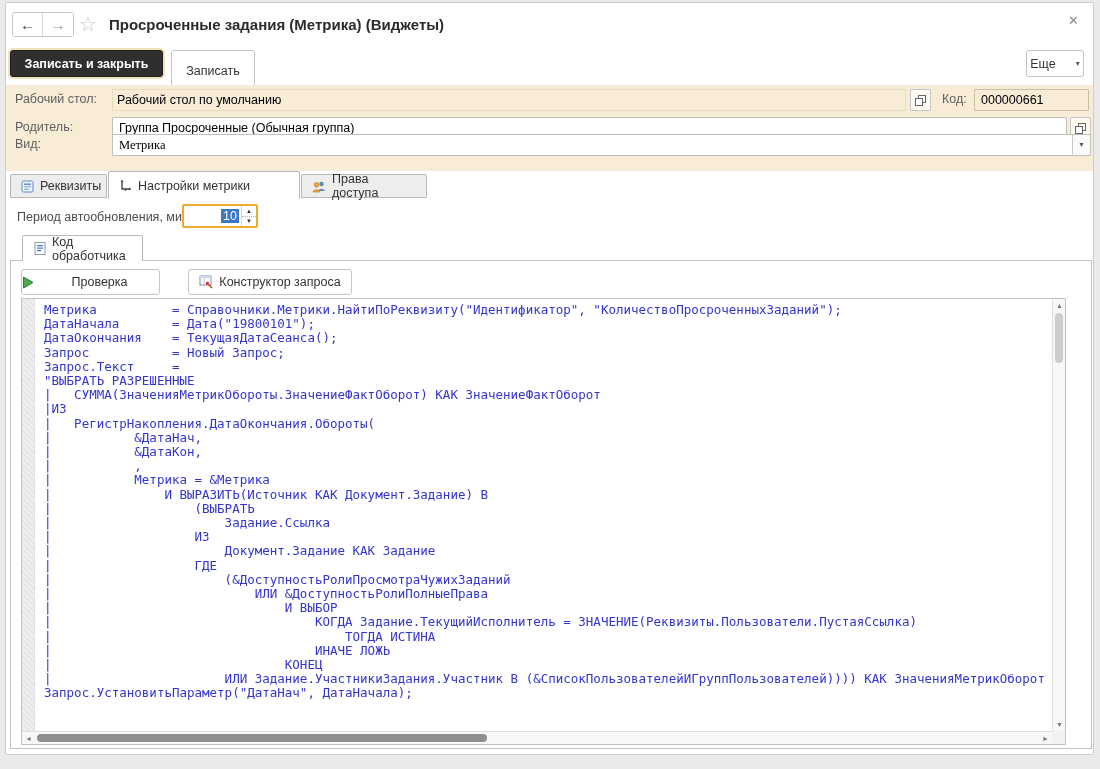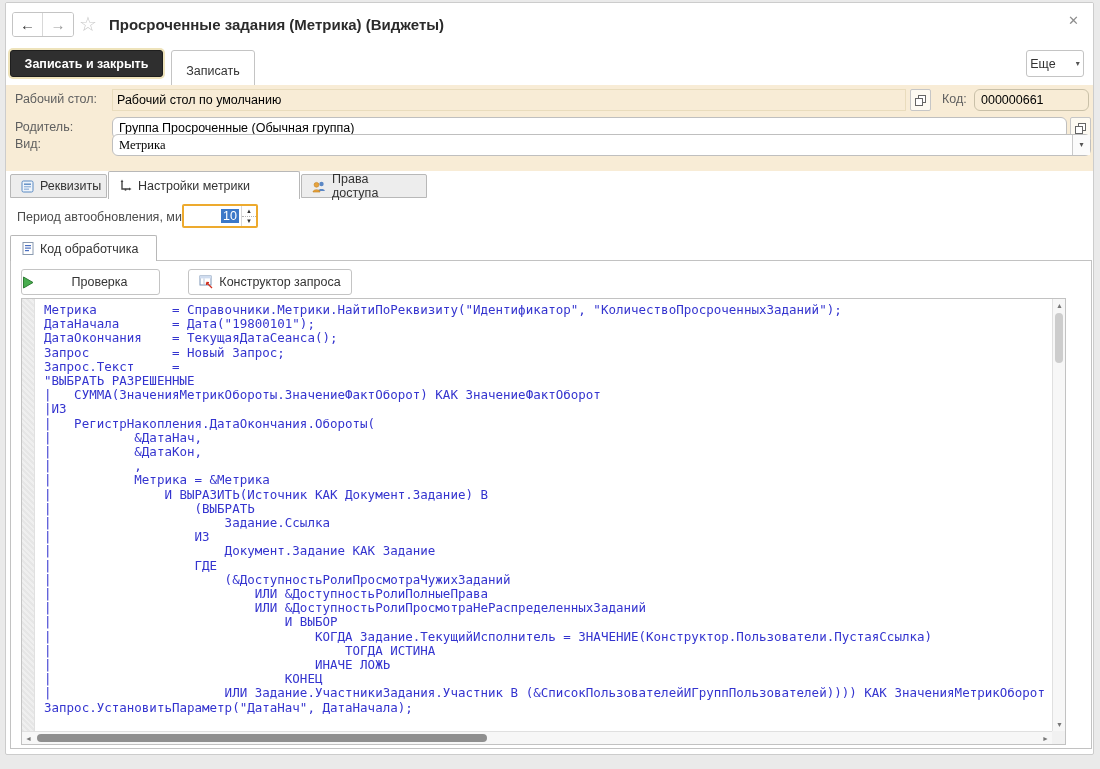--- a/index.html
+++ b/index.html
@@ -31,21 +31,21 @@
   .btn-more { position:absolute; right:9px; top:47px; width:58px; height:27px; gap:20px; }
   .caret { font-size:8px; color:#555; }
 
   
   .formarea { position:absolute; left:0; top:82px; width:100%; height:86px; background:#f8ecd6; }
   .frow { position:absolute; left:0; width:100%; height:28px; }
   .flabel { position:absolute; left:9px; top:6px; color:#5f5f5f; }
   .fvalue-ro { position:absolute; left:106px; top:3px; height:22px; line-height:20px;
                border:1px solid #e9dcbd; padding:0 4px; color:#000; background:transparent; }
   .finput { position:absolute; top:3px; height:22px; line-height:20px; background:#fff;
-            border:1px solid #bfbfbf; border-radius:6px; padding:0 6px; color:#000;
+            border:1px solid #bfbfbf; border-radius:1px; padding:0 6px; color:#000;
             display:flex; align-items:center; }
   .sqbtn { position:absolute; top:3px; width:21px; height:22px; border:1px solid #c6c6c6;
            border-radius:2px; background:#fdfaf2; display:flex; align-items:center;
            justify-content:center; cursor:default; }
   .combo-arrow { position:absolute; right:0; top:0; width:18px; height:20px;
                  border-left:1px solid #c9c9c9; display:flex; align-items:center;
                  justify-content:center; font-size:8px; color:#555; background:#fbfbfb; }
 
   
   .tab { position:absolute; display:flex; align-items:center; gap:6px; padding:0 10px;
@@ -63,21 +63,21 @@
   .spinner { position:absolute; left:176px; top:201px; width:76px; height:24px;
              border:2px solid #edaa2e; border-radius:2px; background:#fff; display:flex; }
   .spin-val { flex:1; display:flex; align-items:center; justify-content:flex-end; padding-right:2px; }
   .spin-sel { background:#3c78c8; color:#fff; padding:0 2px; }
   .spin-col { width:15px; border-left:1px solid #d7d7d7; display:flex; flex-direction:column; }
   .spin-btn { flex:1; display:flex; align-items:center; justify-content:center;
               font-size:6px; color:#333; cursor:default; }
   .spin-btn.up { border-bottom:1px dotted #b5b5b5; }
 
   .tab-inner { top:232px; height:26px; background:#fff; border-bottom:none; z-index:3; }
-  #tab-handler { left:4px; width:147px;padding-left:11px; }
+  #tab-handler { left:16px; width:121px;padding-left:11px; }
 
   .panel { position:absolute; left:4px; top:257px; width:1082px; height:489px;
            border:1px solid #c2c2c2; background:#fff; z-index:1; }
   .btn-check { position:absolute; left:10px; top:8px; width:139px; height:26px; }
   .btn-check .lbl { flex:1; text-align:center; }
   .btn-qb { position:absolute; left:177px; top:8px; width:164px; height:26px; }
 
   
   .editor { position:absolute; left:10px; top:37px; width:1045px; height:447px;
             border:1px solid #c2c2c2; background:#fff; overflow:hidden; }
@@ -249,23 +249,22 @@
         <div class="codeline">|           ,</div>
         <div class="codeline">|           Метрика = &amp;Метрика</div>
         <div class="codeline">|               И ВЫРАЗИТЬ(Источник КАК Документ.Задание) В</div>
         <div class="codeline">|                   (ВЫБРАТЬ</div>
         <div class="codeline">|                       Задание.Ссылка</div>
         <div class="codeline">|                   ИЗ</div>
         <div class="codeline">|                       Документ.Задание КАК Задание</div>
         <div class="codeline">|                   ГДЕ</div>
         <div class="codeline">|                       (&amp;ДоступностьРолиПросмотраЧужихЗаданий</div>
         <div class="codeline">|                           ИЛИ &amp;ДоступностьРолиПолныеПрава</div>
-        <div class="codeline">|                           ИЛИ &amp;ДоступностьРолиПросмотраНеРаспределенныхЗаданий</div>
         <div class="codeline">|                               И ВЫБОР</div>
-        <div class="codeline">|                                   КОГДА Задание.ТекущийИсполнитель = ЗНАЧЕНИЕ(Конструктор.Пользователи.ПустаяСсылка)</div>
+        <div class="codeline">|                                   КОГДА Задание.ТекущийИсполнитель = ЗНАЧЕНИЕ(Реквизиты.Пользователи.ПустаяСсылка)</div>
         <div class="codeline">|                                       ТОГДА ИСТИНА</div>
         <div class="codeline">|                                   ИНАЧЕ ЛОЖЬ</div>
         <div class="codeline">|                               КОНЕЦ</div>
         <div class="codeline">|                       ИЛИ Задание.УчастникиЗадания.Участник В (&amp;СписокПользователейИГруппПользователей)))) КАК ЗначенияМетрикОборот</div>
         <div class="codeline"></div>
         <div class="codeline">Запрос.УстановитьПараметр("ДатаНач", ДатаНачала);</div>
       </div>
       <div class="vscroll">
         <div class="sarrow" style="top:0;">▲</div>
         <div class="vthumb"></div>

